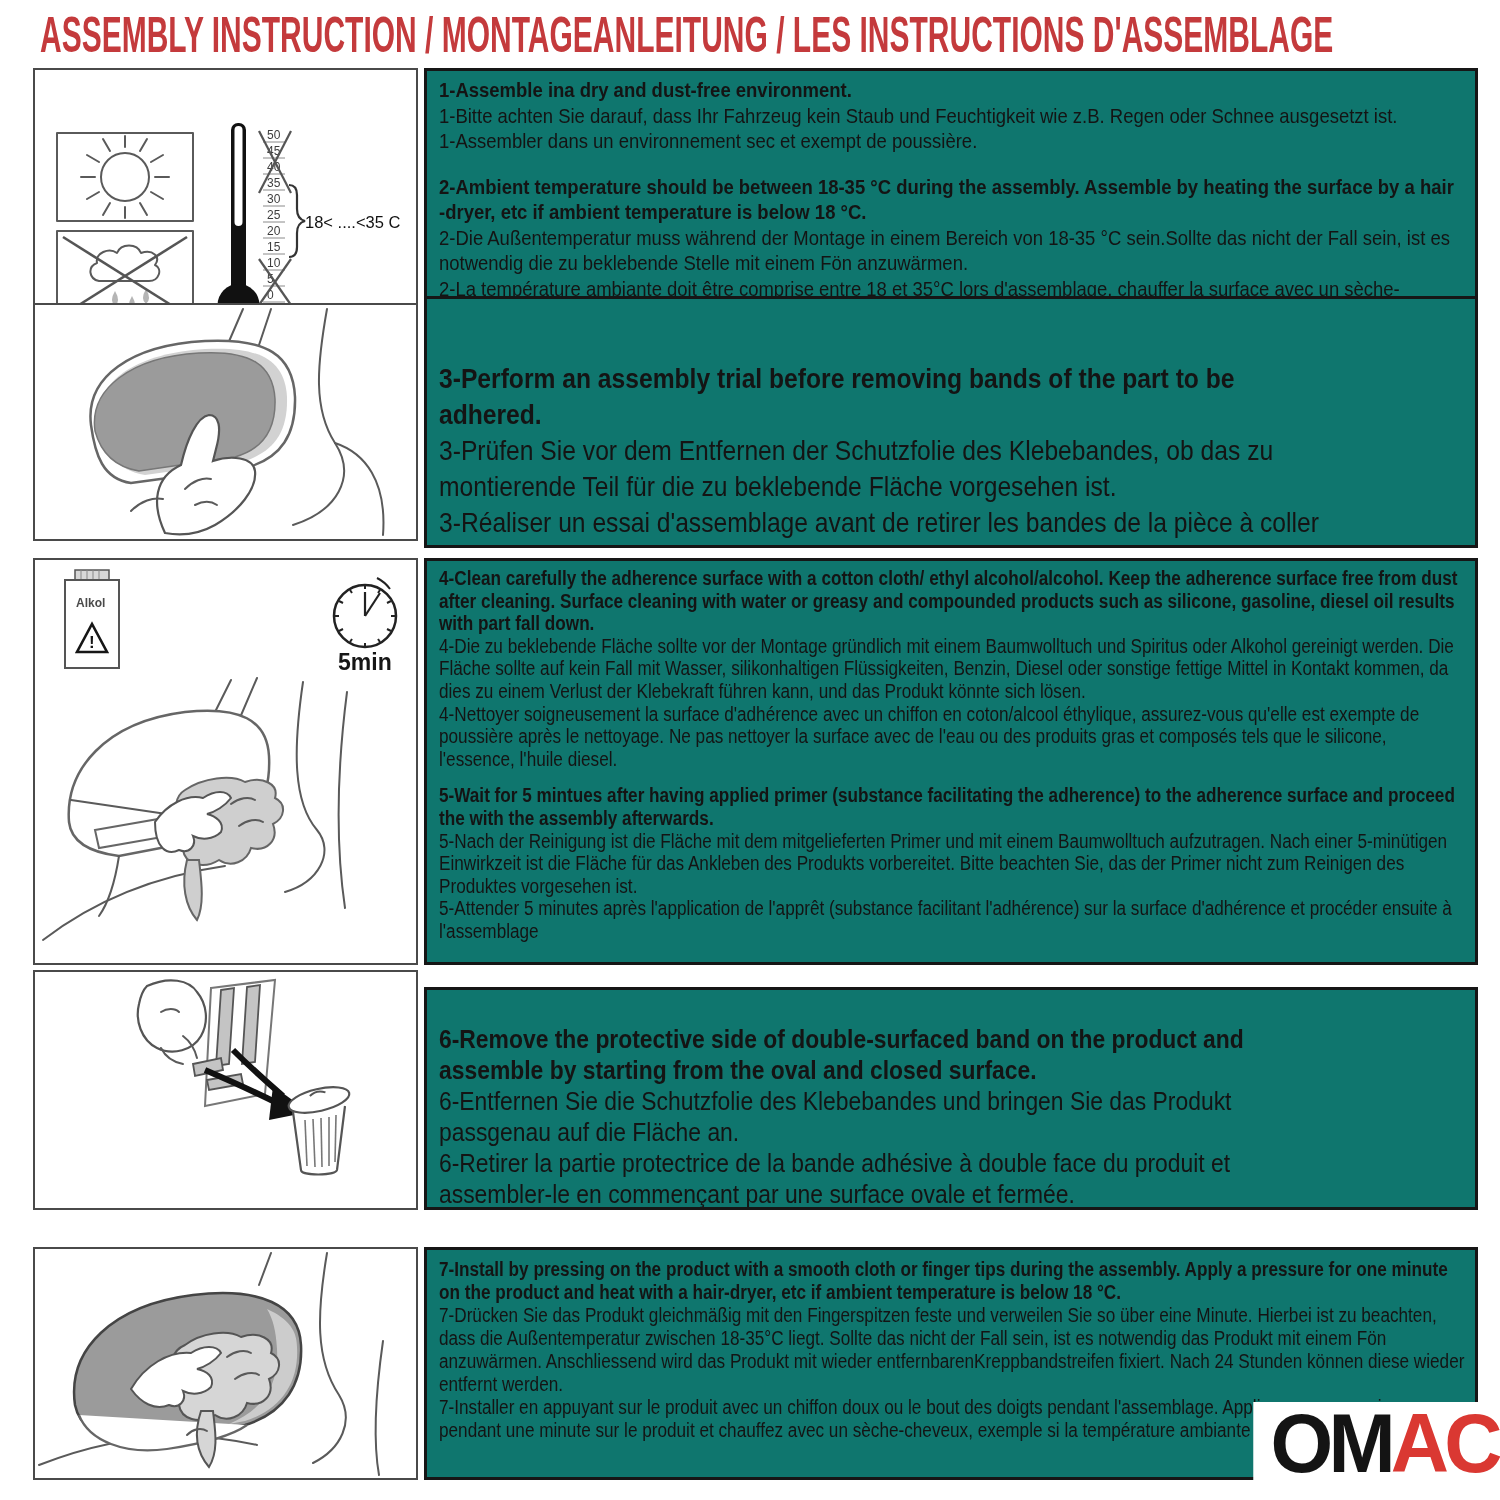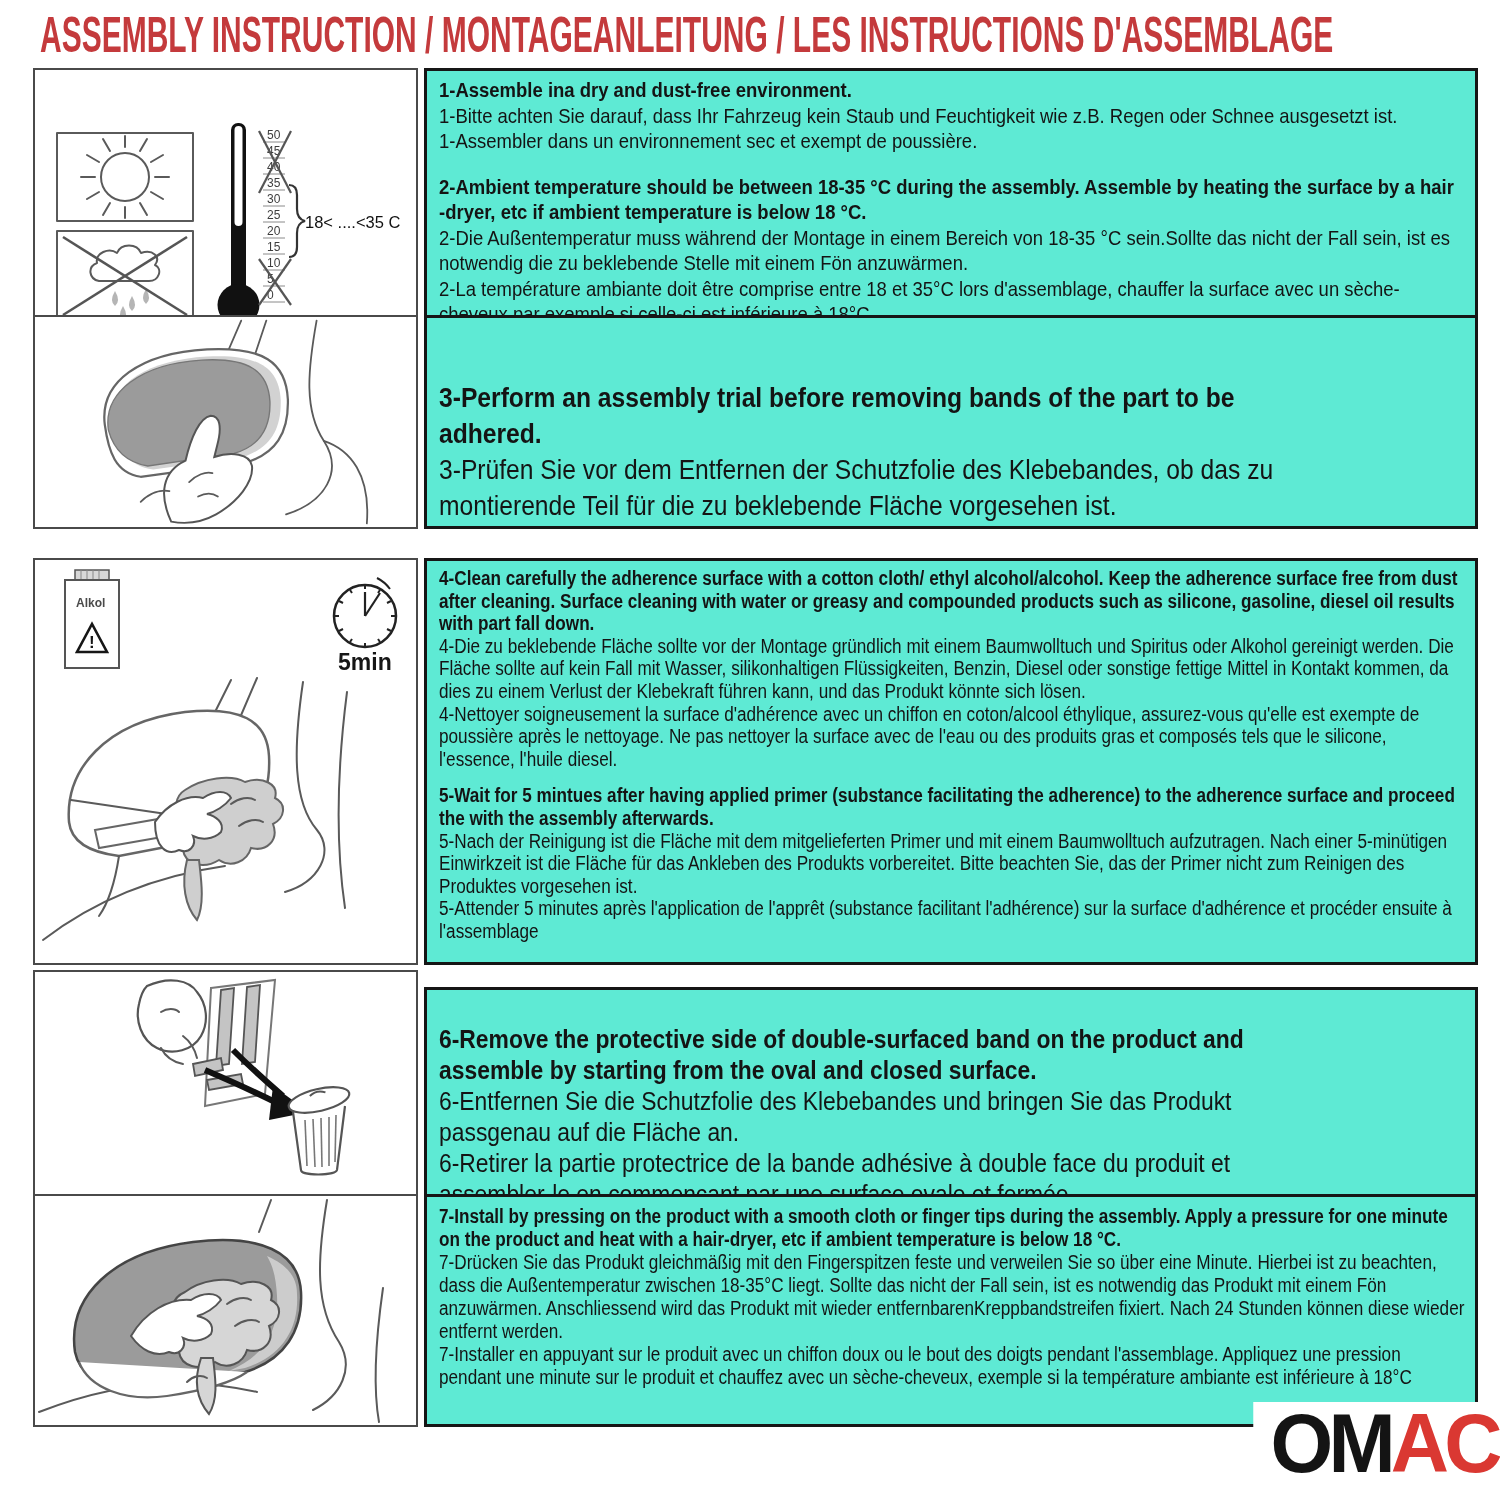--- a/index.html
+++ b/index.html
@@ -5,29 +5,29 @@
   html,body{margin:0;padding:0;background:#ffffff;}
   .page{position:relative;width:1500px;height:1500px;background:#fff;
         font-family:"Liberation Sans",sans-serif;color:#141414;overflow:hidden;text-decoration:underline;}
 
   .title{position:absolute;left:40px;top:6px;margin:0;font-size:50px;font-weight:bold;
          color:#c43a3c;white-space:nowrap;letter-spacing:0;
          transform:scaleX(.60);transform-origin:left top;}
 
   .row{position:absolute;left:33px;width:1445px;display:flex;gap:6px;}
   #row1{top:68px;height:312px;}
-  #row2{top:315px;height:214px;}
+  #row2{top:315px;height:214px;align-items:center;}
   #row3{top:558px;height:407px;}
   #row4{top:970px;height:240px;}
-  #row5{top:1194px;height:233px;}
+  #row5{top:1247px;height:233px;}
 
   .illus{flex:0 0 385px;width:385px;border:2px solid #4a4a4a;background:#fff;box-sizing:border-box;}
   .illus svg{display:block;width:100%;height:100%;}
 
-  .tbox{flex:1;border:3px solid #161616;box-sizing:border-box;background:#5eead4;
+  .tbox{flex:1;border:3px solid #161616;box-sizing:border-box;background:#0f766e;
         padding:6px 10px 4px 12px;overflow:hidden;}
   .inner{transform:scaleX(.88);transform-origin:left top;width:113.6%;}
   .tbox p{margin:0;}
   p.b{font-weight:bold;}
 
   .s1 .inner p{font-size:21px;line-height:25.5px;}
   .s1 .gap{margin-top:20px;}
 
   .s2{display:flex;}
   .s2 .inner{display:flex;flex-direction:column;justify-content:flex-start;padding-top:56px;}

